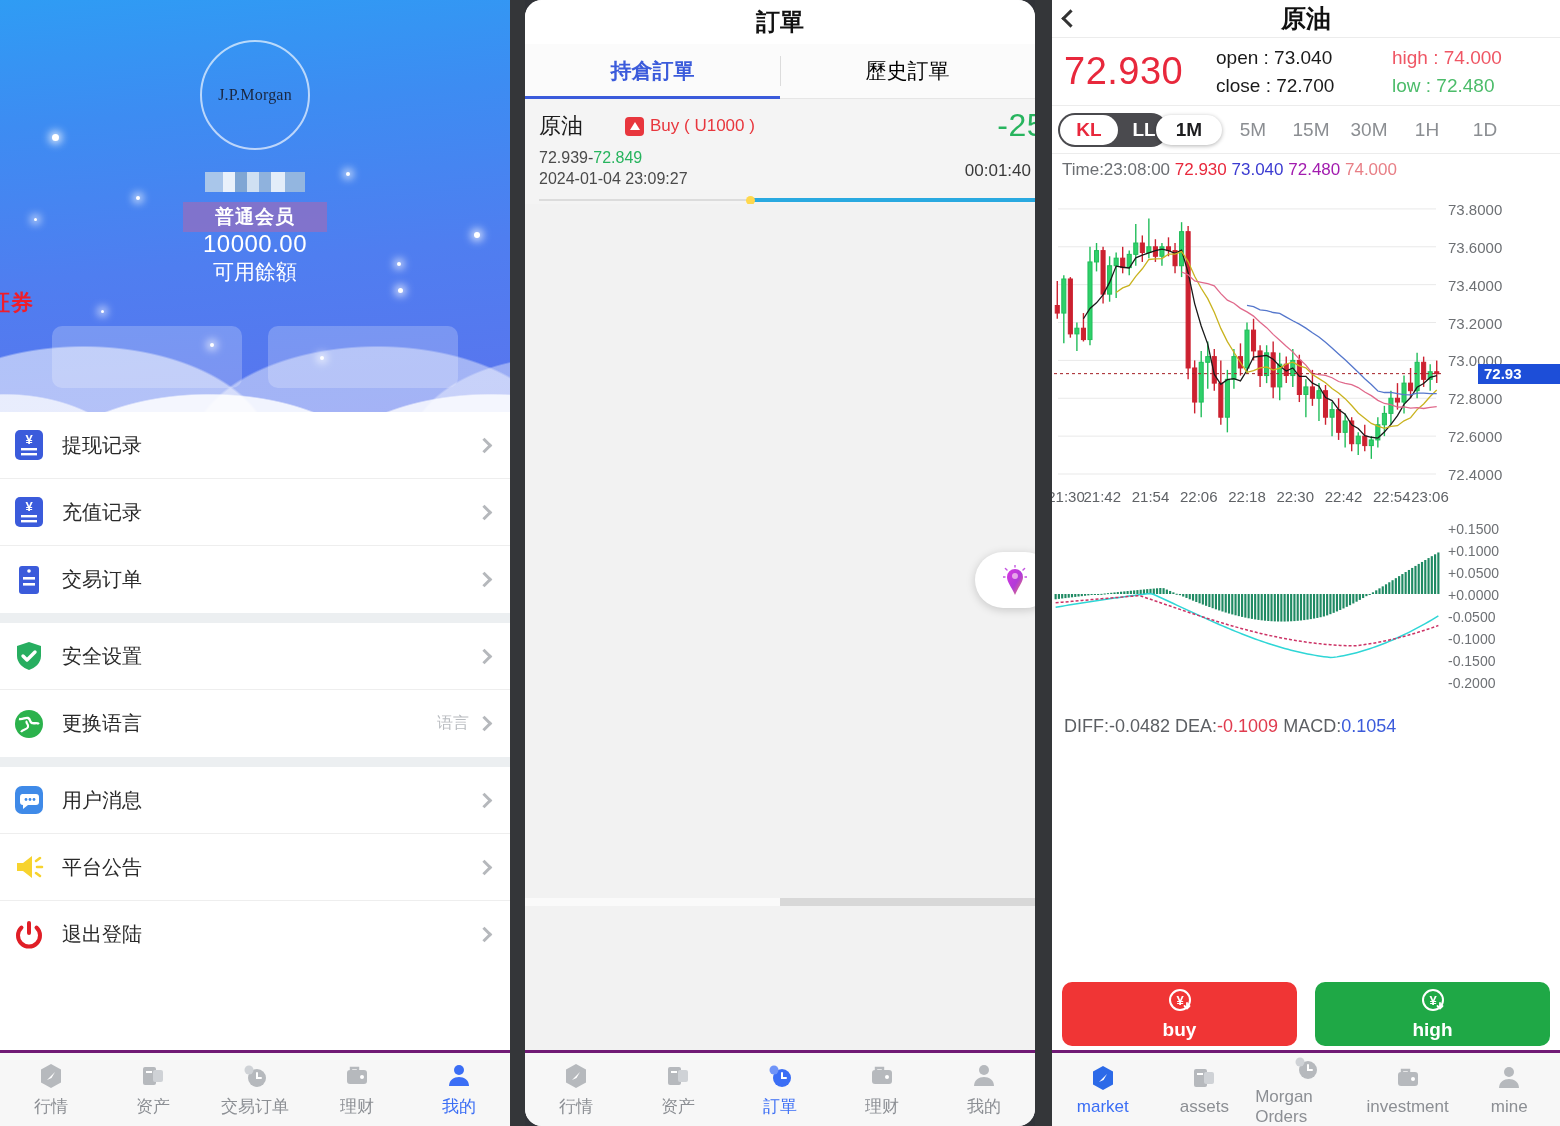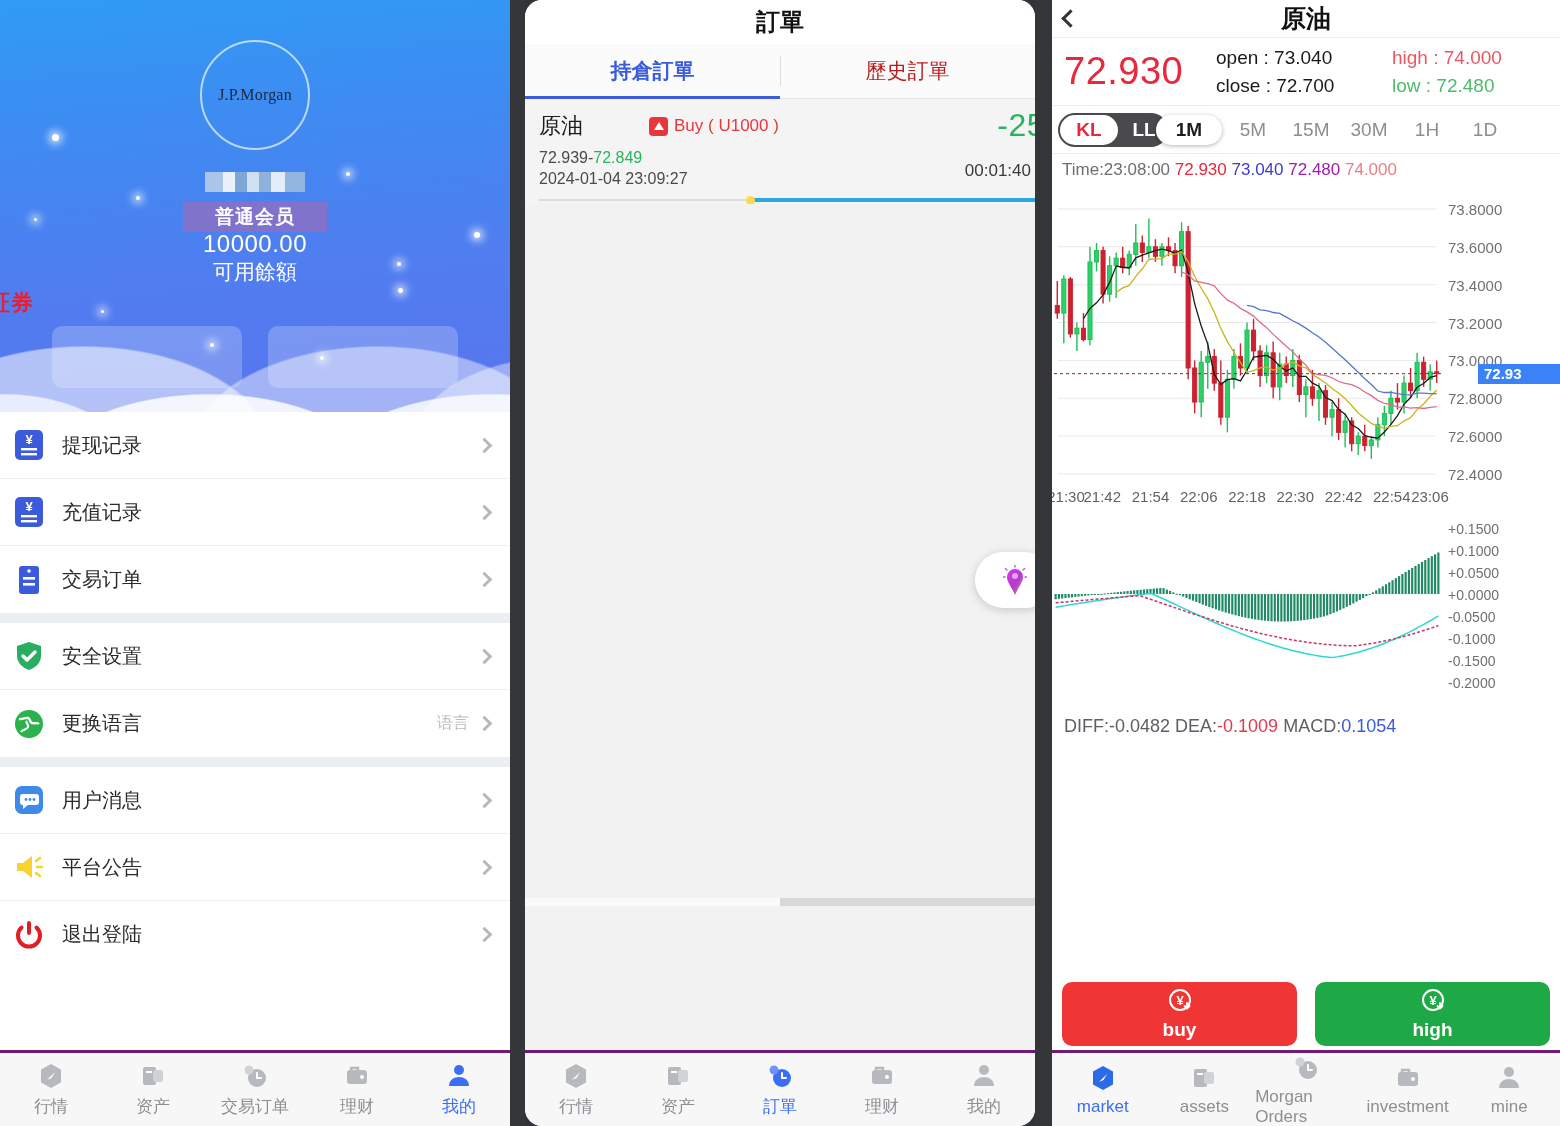--- a/index.html
+++ b/index.html
@@ -104,30 +104,30 @@
   
   .gap1 { position: absolute; left: 510px; top: 0; width: 15px; height: 1126px; background: #343639; }
   .panel2 {
     position: absolute; left: 525px; top: 0; width: 510px; height: 1126px;
     background: #f2f2f2; overflow: hidden; border-radius: 17px;
   }
   .p2-title { height: 44px; background: #fff; display: flex; align-items: center;
               justify-content: center; font-size: 24px; font-weight: 700; color: #111; }
   .p2-tabs { height: 55px; background: #fbfbfb; display: flex; border-bottom: 1px solid #e6e6e6; }
   .p2-tab { flex: 1; display: flex; align-items: center; justify-content: center;
-            font-size: 21px; color: #b91c1c; position: relative; cursor: pointer; }
+            font-size: 21px; color: #000000; position: relative; cursor: pointer; }
   .p2-tab + .p2-tab::before { content: ""; position: absolute; left: 0; top: 12px;
             bottom: 12px; width: 1px; background: #dcdcdc; }
   .p2-tab.active { color: #3b5bdb; font-weight: 700; }
   .p2-tab.active::after { content: ""; position: absolute; left: 0; right: 0; bottom: -1px;
             height: 3px; background: #3b5bdb; }
   .order-card { background: #f4f4f4; padding: 12px 14px 0 14px; position: relative; }
   .oc-row1 { display: flex; align-items: center; }
   .oc-name { font-size: 22px; color: #1c1c1c; }
-  .oc-dir { display: flex; align-items: center; gap: 6px; margin-left: 66px; }
+  .oc-dir { display: flex; align-items: center; gap: 6px; margin-left: 42px; }
   .oc-dir-icon { width: 19px; height: 19px; border-radius: 4px; background: #e8363d;
                  display: flex; align-items: center; justify-content: center; }
   .oc-dir-arrow { width: 0; height: 0; border-left: 5px solid transparent;
                   border-right: 5px solid transparent; border-bottom: 8px solid #fff; }
   .oc-dir-text { font-size: 17px; color: #e8363d; }
   .oc-pl { margin-left: auto; font-size: 32px; color: #27b45e; letter-spacing: .5px;
            position: absolute; right: -10px; top: 8px; }
   .oc-prices { margin-top: 8px; font-size: 16px; color: #4a4a4a; }
   .oc-prices .close { color: #27b45e; }
   .oc-time { margin-top: 3px; font-size: 16px; color: #4a4a4a; }
@@ -194,21 +194,21 @@
   .p3-macdinfo .d2 { color: #e03b4e; }
   .p3-macdinfo .d3 { color: #3b5bdb; }
   .p3-actions { position: absolute; left: 0; bottom: 80px; width: 100%;
                 display: flex; gap: 18px; padding: 0 10px; }
   .act-btn { flex: 1; height: 64px; border-radius: 10px; color: #fff;
              display: flex; flex-direction: column; align-items: center;
              justify-content: center; gap: 2px; cursor: pointer; }
   .act-buy { background: #f03535; }
   .act-sell { background: #1fa846; }
   .act-label { font-size: 19px; font-weight: 700; }
-  .price-tag { position: absolute; right: 0; width: 82px; height: 20px; background: #3b82f6;
+  .price-tag { position: absolute; right: 0; width: 82px; height: 20px; background: #1d4ed8;
                color: #fff; font-size: 15px; font-weight: 700; display: flex;
                align-items: center; padding-left: 6px; margin-left: 9px; }
 </style>
 </head>
 <body>
 
 <div class="stage">
 
   <div class="panel1">
 

